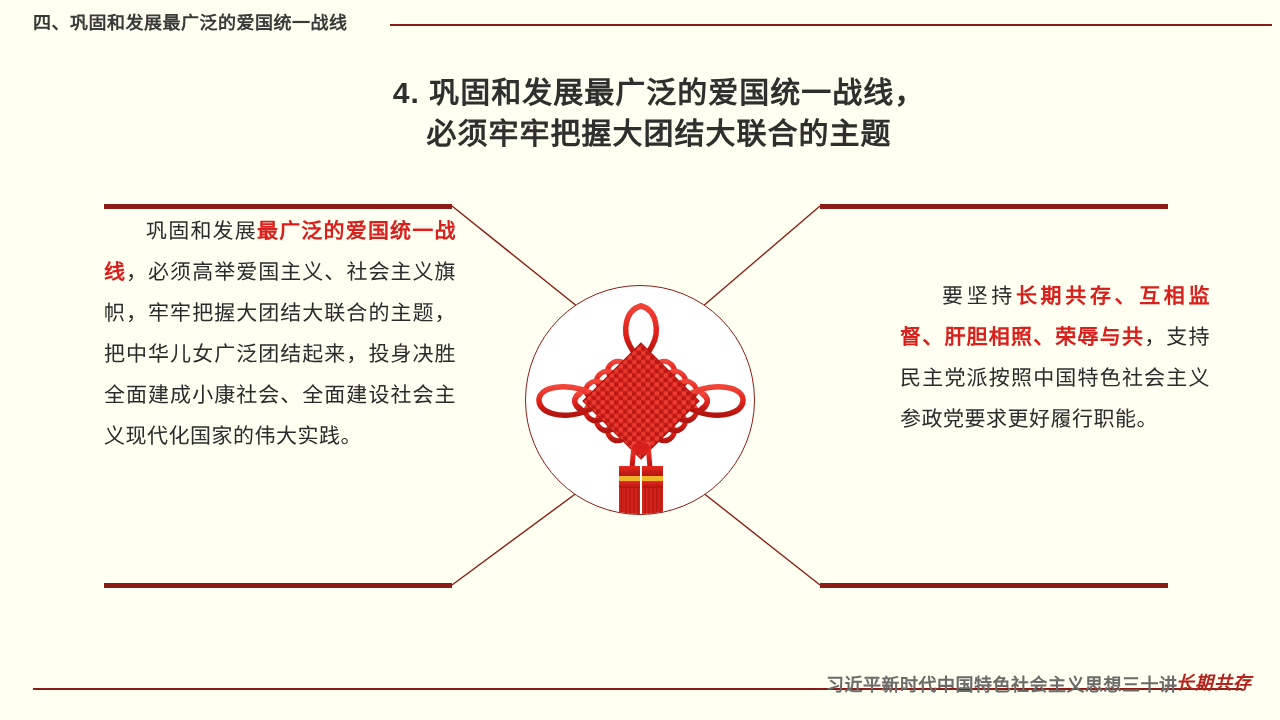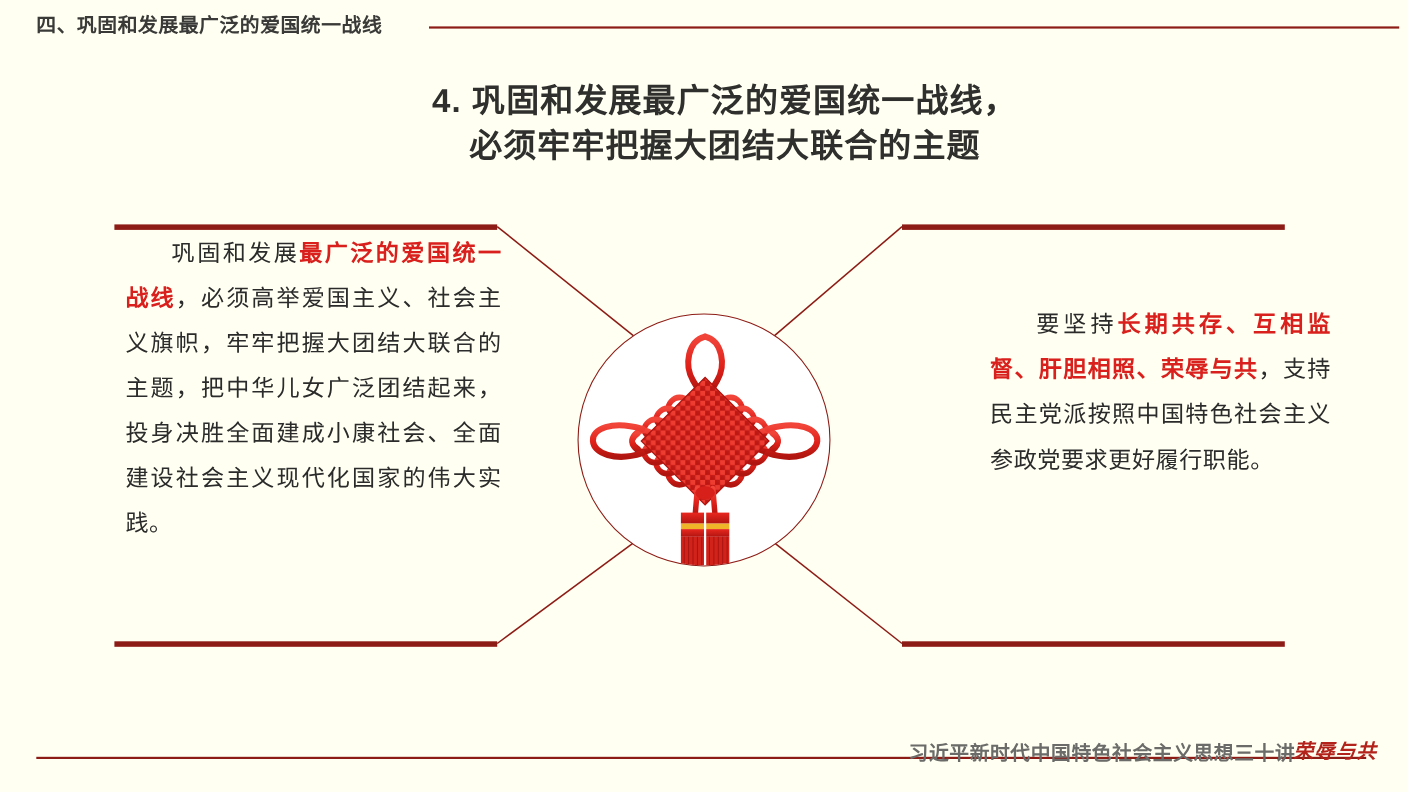--- a/index.html
+++ b/index.html
@@ -81,21 +81,21 @@
     top: 275px;
     width: 310px;
     margin-left: 40px;
   }
   .panel p {
     margin: 0;
     text-align: justify;
     text-align-last: left;
     text-justify: inter-ideograph;
   }
-  .panel-left p { text-indent: 2em; margin-left: 10px; }
+  .panel-left p { text-indent: 2em; }
   .panel-right p { text-indent: 2em; }
   .hl {
     color: #d9201c;
     font-weight: bold;
   }
 
   
   .rule-thick {
     position: absolute;
     height: 5px;
@@ -299,15 +299,15 @@
           <line x1="127" y1="202" x2="127" y2="228"></line>
           <line x1="131" y1="202" x2="131" y2="228"></line>
           <line x1="135" y1="202" x2="135" y2="228"></line>
         </g>
       </g>
     </svg>
   </div>
 
   <div class="footer-rule"></div>
   <div class="footer-text">习近平新时代中国特色社会主义思想三十讲</div>
-  <div class="footer-lecture">荣辱与共</div>
+  <div class="footer-lecture">长期共存</div>
 
 </div>
 
 </body></html>

